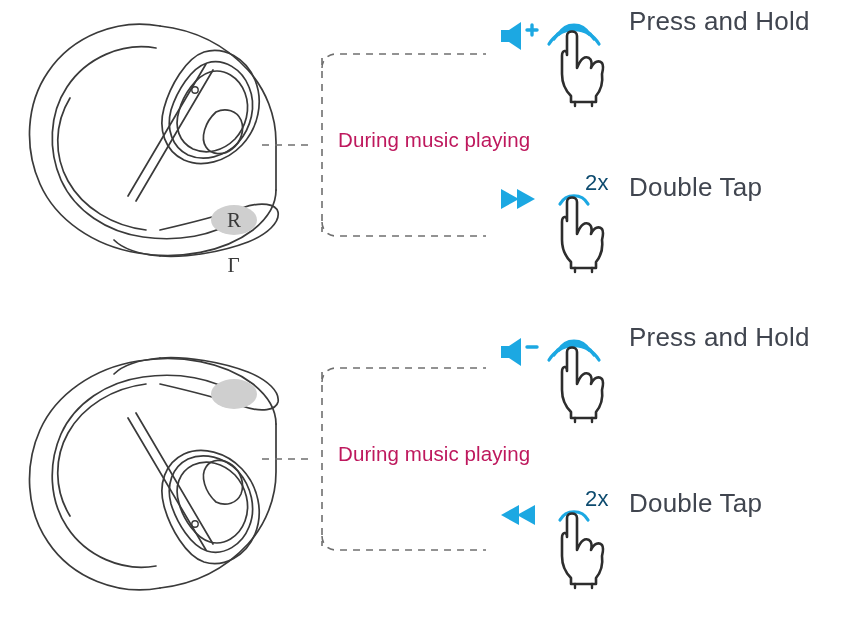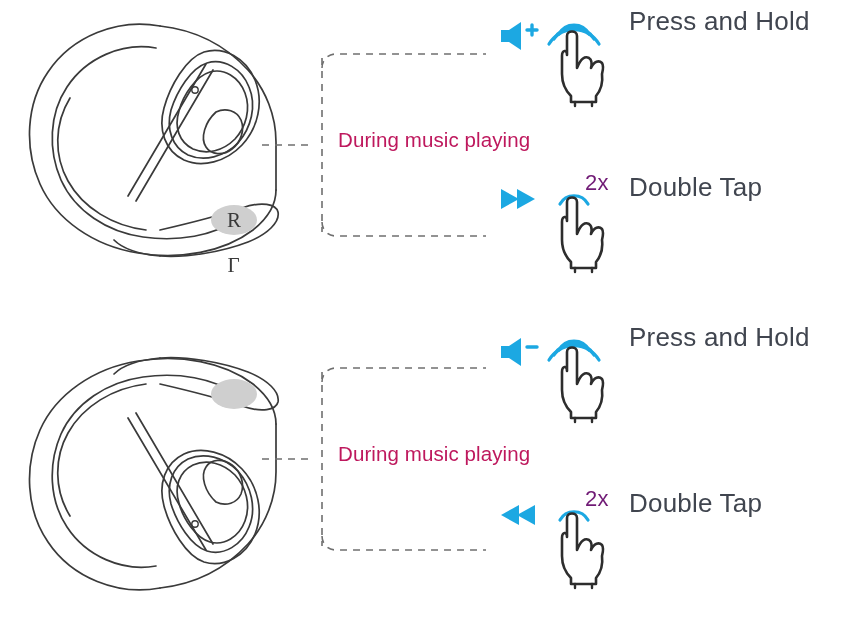--- a/index.html
+++ b/index.html
@@ -80,21 +80,21 @@
     color: #40454f;
     margin-left: 18px;
     white-space: nowrap;
     letter-spacing: 0.2px;
   }
   .tap-count {
     position: absolute;
     left: 40px;
     top: -2px;
     font-size: 22px;
-    color: #701a75;
+    color: #0c4a6e;
     letter-spacing: 0.3px;
   }
   svg { display: block; overflow: visible; }
 </style>
 </head>
 <body>
 
 <div class="page">
 
   <div class="section" id="section-top">

